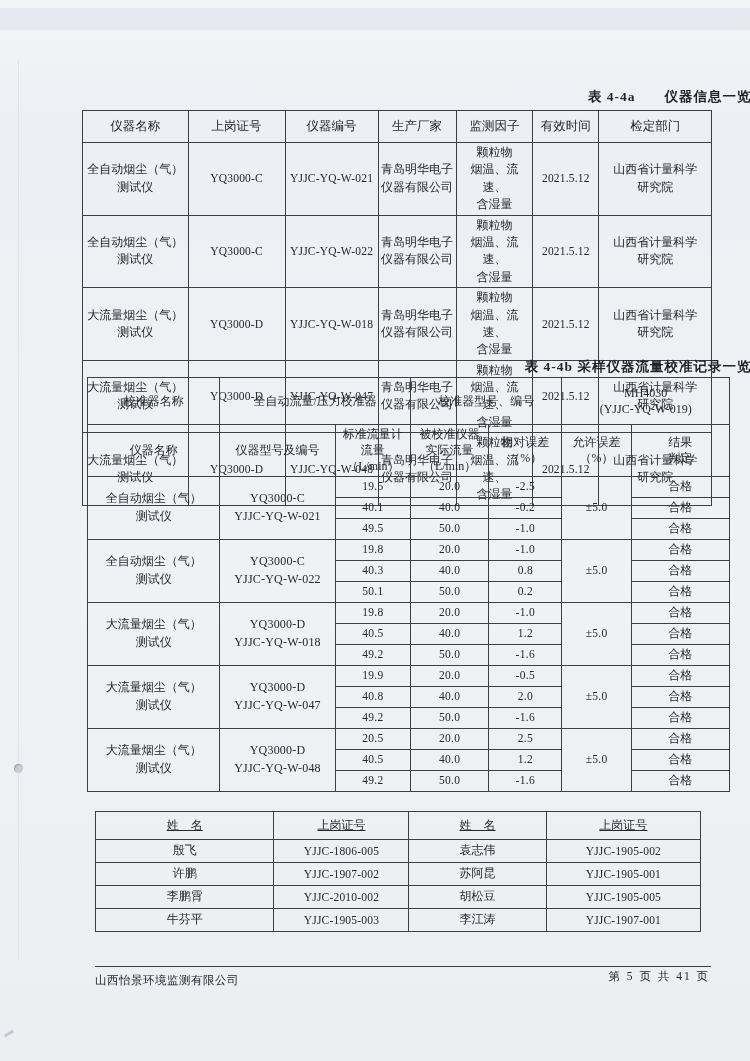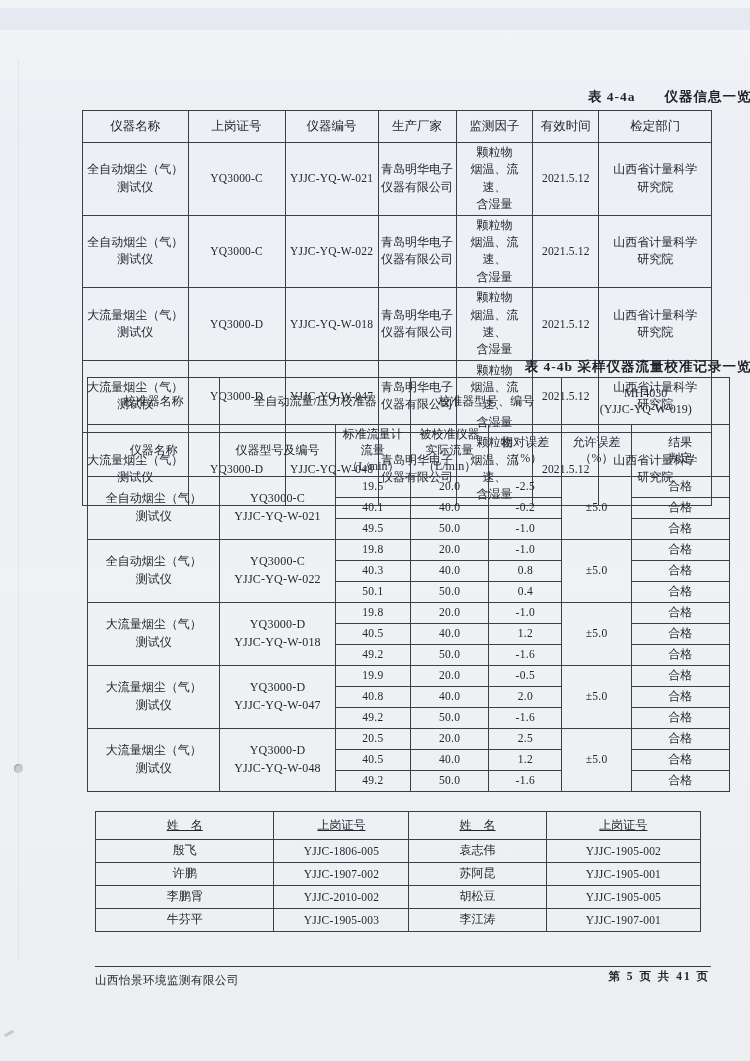--- a/index.html
+++ b/index.html
@@ -45,21 +45,21 @@
   
   #table-c{left:95px;top:811px;width:606px;font-size:12px;}
   #table-c thead tr{height:28px;text-decoration:underline;}
   #table-c tbody tr{height:23px;}
 
   .num{font-size:11.5px;letter-spacing:.3px;}
   .latin{letter-spacing:.2px;margin-left:16px;}
 
   .footer-line{position:absolute;left:95px;top:966px;width:616px;border-top:1.6px solid #3e3e47;z-index:2;}
   .footer-company{position:absolute;left:95px;top:973px;font-size:11.5px;letter-spacing:.5px;z-index:2;}
-  .footer-page{position:absolute;right:40px;top:969px;font-size:11.5px;letter-spacing:2px;z-index:2;font-weight:bold;}
+  .footer-page{position:absolute;right:40px;top:969px;font-size:11.5px;letter-spacing:2px;z-index:2;}
 </style>
 </head>
 <body>
 
 <div class="page">
   <div class="scan-grad"></div>
   <div class="scan-band"></div>
   <div class="scan-line"></div>
   <div class="scan-mark-1"></div>
   <div class="scan-mark-2"></div>
@@ -235,21 +235,21 @@
         </tr>
         <tr>
           <td class="num">40.3</td>
           <td class="num">40.0</td>
           <td class="num">0.8</td>
           <td>合格</td>
         </tr>
         <tr>
           <td class="num">50.1</td>
           <td class="num">50.0</td>
-          <td class="num">0.4</td>
+          <td class="num">0.2</td>
           <td>合格</td>
         </tr>
         <tr>
           <td rowspan="3">大流量烟尘（气）
 测试仪</td>
           <td class="latin" rowspan="3">YQ3000-D
 YJJC-YQ-W-018</td>
           <td class="num">19.8</td>
           <td class="num">20.0</td>
           <td class="num">-1.0</td>

